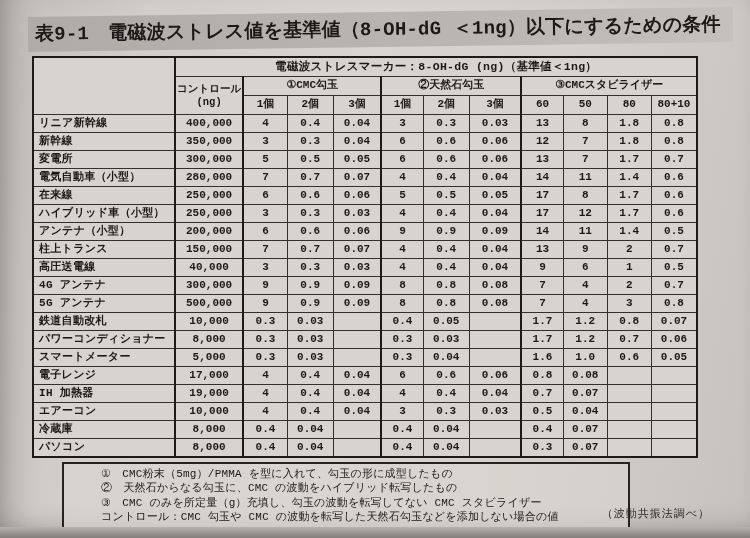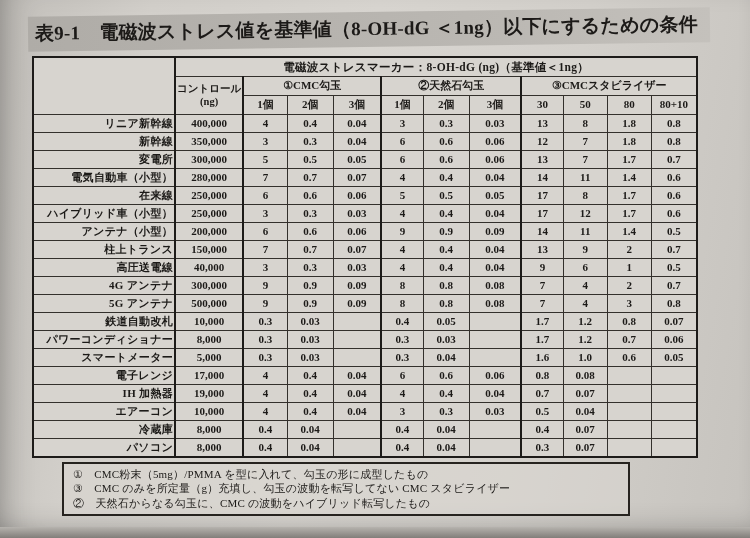--- a/index.html
+++ b/index.html
@@ -1,21 +1,21 @@
 <!DOCTYPE html>
 <html><head>
 <meta charset="utf-8">
 <style>
   html,body{margin:0;padding:0;}
   .sheet{
     position:relative;
     width:750px;height:538px;
     overflow:hidden;
     background:linear-gradient(100deg,#c2bfba 0%,#d2cfca 18%,#d8d5d0 45%,#d3d0cb 70%,#c6c3be 100%);
-    font-family:Liberation Serif, serif;
+    font-family:Liberation Mono, monospace;
     color:#1c1a18;
     box-shadow:inset 28px 0 35px -25px rgba(0,0,0,.28), inset 0 -24px 28px -18px rgba(0,0,0,.30);
   }
   .page-title{
     position:absolute;left:28px;top:12px;
     font-size:19px;font-weight:bold;white-space:nowrap;
     padding:4px 12px 5px 7px;
     background:linear-gradient(to right,#aFaca7,#bbb8b3 70%,#c4c1bc);
     transform:rotate(-0.8deg);
     letter-spacing:.2px;
@@ -30,31 +30,31 @@
   .em-table th,.em-table td{
     border:1px solid #33302c;
     text-align:center;vertical-align:middle;
     padding:0 1px;height:17px;line-height:1.05;
     white-space:nowrap;overflow:hidden;
     font-weight:600;
   }
   .em-table thead th{height:18px;font-weight:700;}
   .em-table .marker{font-size:11.5px;letter-spacing:.3px;}
   .em-table .control-head{font-size:10.5px;line-height:1.15;}
-  .em-table .row-label{text-align:right;padding-left:5px;font-weight:600;letter-spacing:.3px;}
+  .em-table .row-label{text-align:left;padding-left:5px;font-weight:600;letter-spacing:.3px;}
   .em-table .group-sep{border-left:2px solid #1d1b19;}
   .notes{
     position:absolute;left:62px;top:462px;width:546px;
     border:2px solid #26231f;
     padding:3px 9px 4px;
     font-size:11px;line-height:1.3;
     background:rgba(218,215,210,.55);
     letter-spacing:.2px;
   }
-  .note-line{white-space:nowrap;}
+  .note-line{white-space:nowrap;margin-left:28px;}
   .source-note{
     position:absolute;right:40px;top:506px;
     font-size:11px;letter-spacing:1px;color:#2a2826;
   }
   .page-edge{
     position:absolute;left:0;right:0;bottom:0;height:11px;
     background:linear-gradient(to bottom,#b6b3ae,#858残2817e);
     background:linear-gradient(to bottom,#b6b3ae,#817e7a);
   }
 </style>
@@ -94,21 +94,21 @@
           <th class="group-sep" colspan="3">②天然石勾玉</th>
           <th class="group-sep" colspan="4">③CMCスタビライザー</th>
         </tr>
         <tr>
           <th class="group-sep">1個</th>
           <th>2個</th>
           <th>3個</th>
           <th class="group-sep">1個</th>
           <th>2個</th>
           <th>3個</th>
-          <th class="group-sep">30</th>
+          <th class="group-sep">60</th>
           <th>50</th>
           <th>80</th>
           <th>80+10</th>
         </tr>
       </thead>
     <tbody>
         <tr>
           <th class="row-label">リニア新幹線</th>
           <td class="group-sep">400,000</td>
           <td class="group-sep">4</td>
@@ -372,19 +372,21 @@
           <td class="group-sep">0.3</td>
           <td>0.07</td>
           <td></td>
           <td></td>
         </tr>
       </tbody>
   </table>
 
   <div class="notes">
     <div class="note-line">①　CMC粉末（5mg）/PMMA を型に入れて、勾玉の形に成型したもの</div>
+    <div class="note-line">②　天然石からなる勾玉に、CMC の波動をハイブリッド転写したもの</div>
     <div class="note-line">③　CMC のみを所定量（g）充填し、勾玉の波動を転写してない CMC スタビライザー</div>
-    <div class="note-line">②　天然石からなる勾玉に、CMC の波動をハイブリッド転写したもの</div>
+    <div class="note-line">コントロール：CMC 勾玉や CMC の波動を転写した天然石勾玉などを添加しない場合の値</div>
   </div>
 
+  <div class="source-note">（波動共振法調べ）</div>
 
   <div class="page-edge"></div>
 </div>
 
 </body></html>

